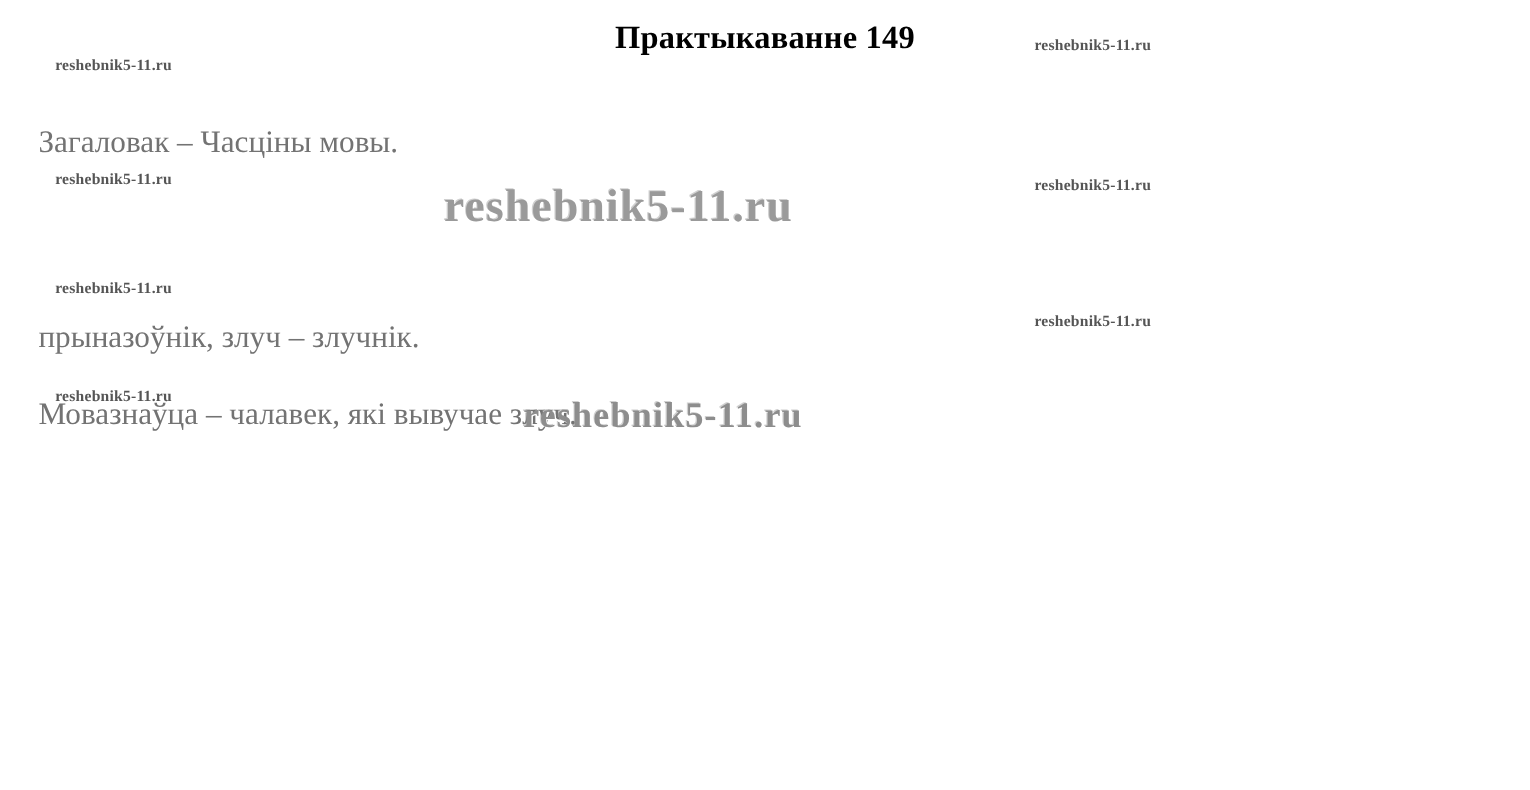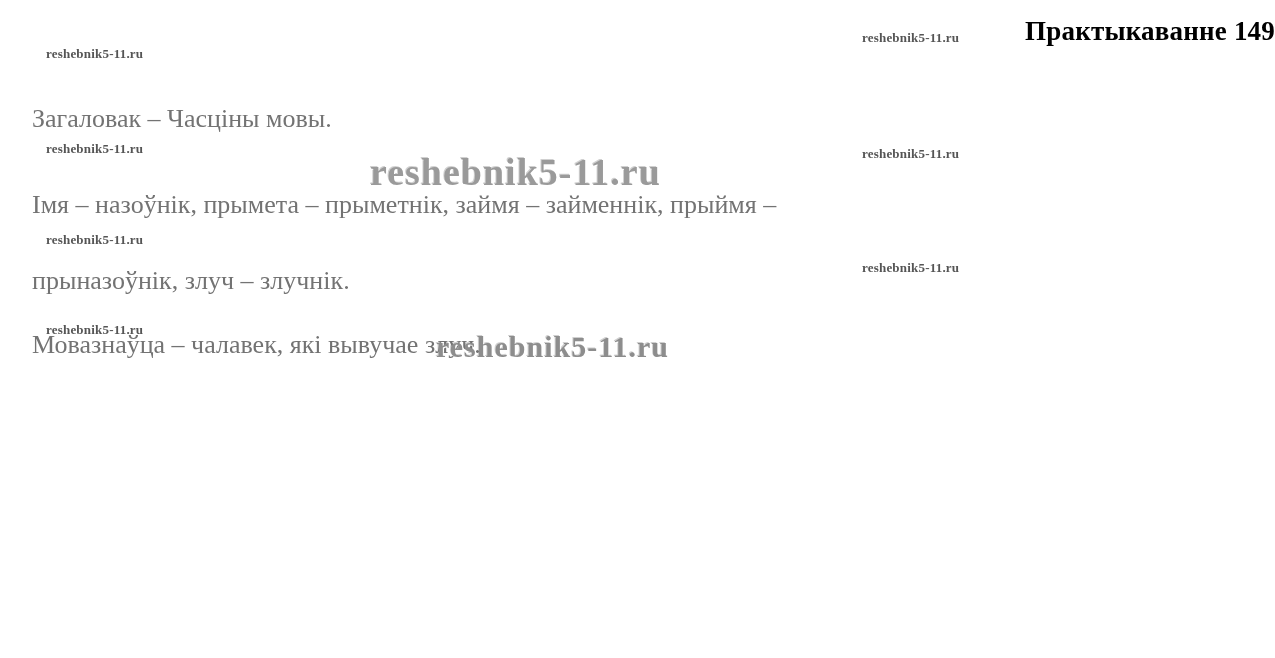--- a/index.html
+++ b/index.html
@@ -19,21 +19,21 @@
   .page {
     position: absolute;
     inset: 0;
   }
 
   .doc-title {
     position: absolute;
     top: 16px;
     left: 0;
     width: 1275px;
-    text-align: right;
+    text-align: center;
     font-family: "Liberation Serif", serif;
     font-weight: bold;
     font-size: 27px;
     letter-spacing: 0.2px;
     color: #000;
   }
 
   .body-line {
     position: absolute;
     left: 32px;
@@ -85,21 +85,20 @@
   .wm-9 { left: 436px; top: 330px; font-size: 30px; color: #8d8d8d; }
 </style>
 </head>
 <body>
 
 <div class="page">
 
   <div class="doc-title">Практыкаванне 149</div>
 
   <div class="body-line line-1">Загаловак – Часціны мовы.</div>
-  <div class="body-line line-2">Імя – назоўнік, прымета – прыметнік, займя – займеннік, прыймя –</div>
   <div class="body-line line-3">прыназоўнік, злуч – злучнік.</div>
   <div class="body-line line-4">Мовазнаўца – чалавек, які вывучае злуч.</div>
 
   <div class="wm wm-small wm-1">reshebnik5-11.ru</div>
   <div class="wm wm-small wm-2">reshebnik5-11.ru</div>
   <div class="wm wm-small wm-3">reshebnik5-11.ru</div>
   <div class="wm wm-small wm-4">reshebnik5-11.ru</div>
   <div class="wm wm-small wm-5">reshebnik5-11.ru</div>
   <div class="wm wm-small wm-6">reshebnik5-11.ru</div>
   <div class="wm wm-small wm-7">reshebnik5-11.ru</div>

